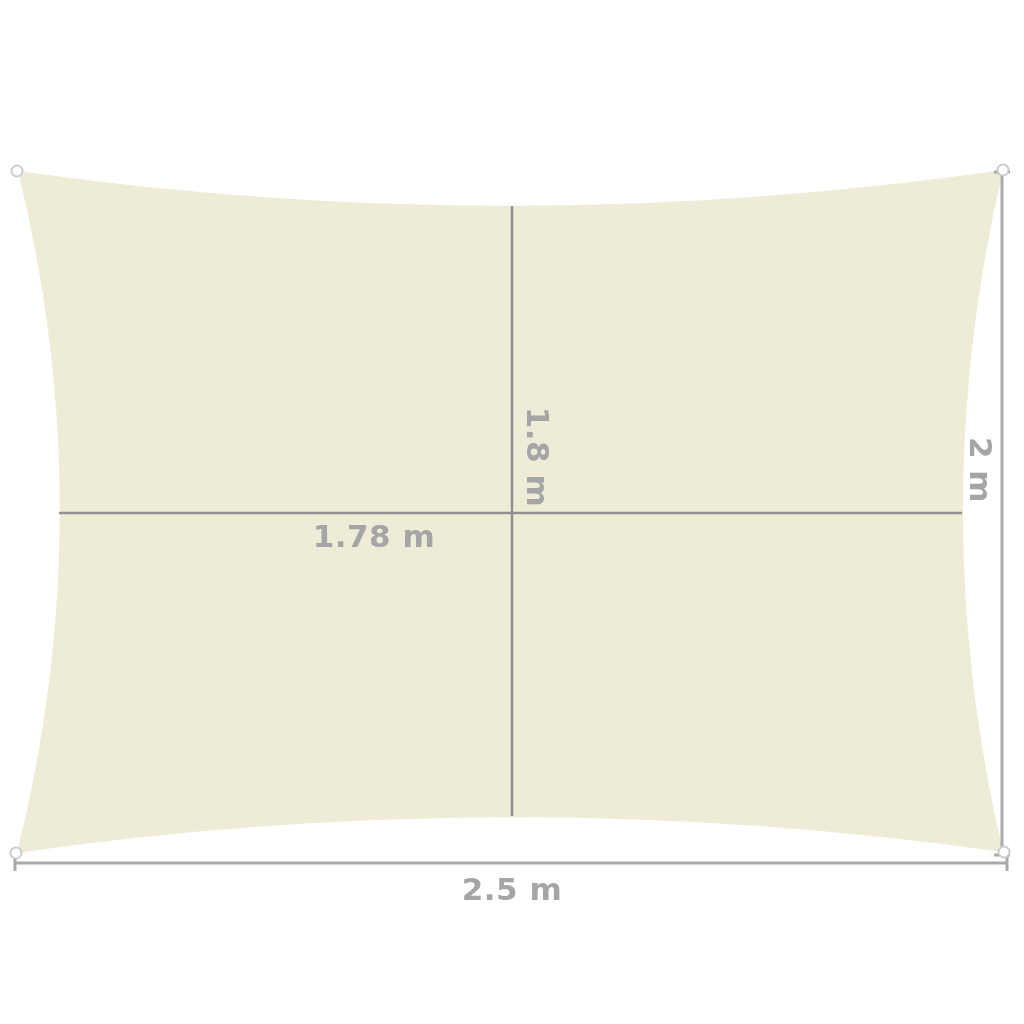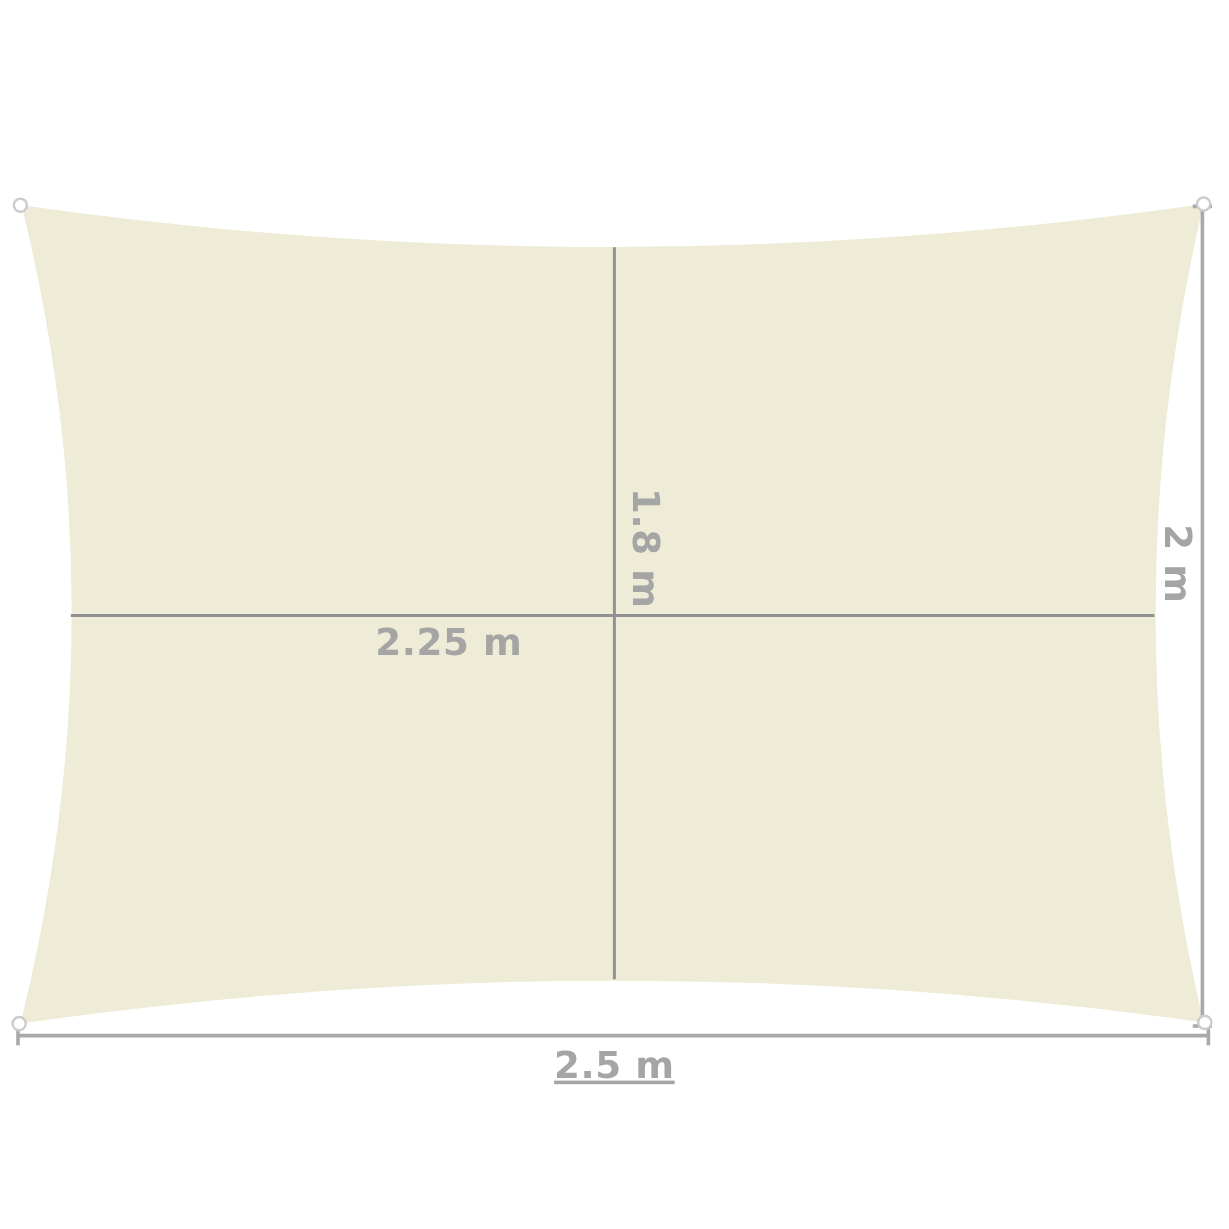--- a/index.html
+++ b/index.html
@@ -85,21 +85,21 @@
     <line class="dim-line" x1="15" y1="863" x2="1007" y2="863"></line>
     <line class="dim-tick" x1="15" y1="856" x2="15" y2="871"></line>
     <line class="dim-tick" x1="1007" y1="856" x2="1007" y2="871"></line>
 
     <circle class="ring" cx="17" cy="171" r="5.5"></circle>
     <circle class="ring" cx="1003" cy="170" r="5.5"></circle>
     <circle class="ring" cx="1004" cy="852" r="5.5"></circle>
     <circle class="ring" cx="16" cy="853" r="5.5"></circle>
   </svg>
 
-  <div class="dim-label" style="left:374px; top:536px;">2.25 m</div>
+  <div class="dim-label" style="left:374px; top:536px;">1.78 m</div>
 
   <div class="dim-label rotated" style="left:537px; top:457px;">1.8 m</div>
 
-  <div class="dim-label" style="left:512px; top:889px;text-decoration:underline;">2.5 m</div>
+  <div class="dim-label" style="left:512px; top:889px;">2.5 m</div>
 
   <div class="dim-label rotated" style="left:980px; top:470px;">2 m</div>
 
 </div>
 
 </body></html>

